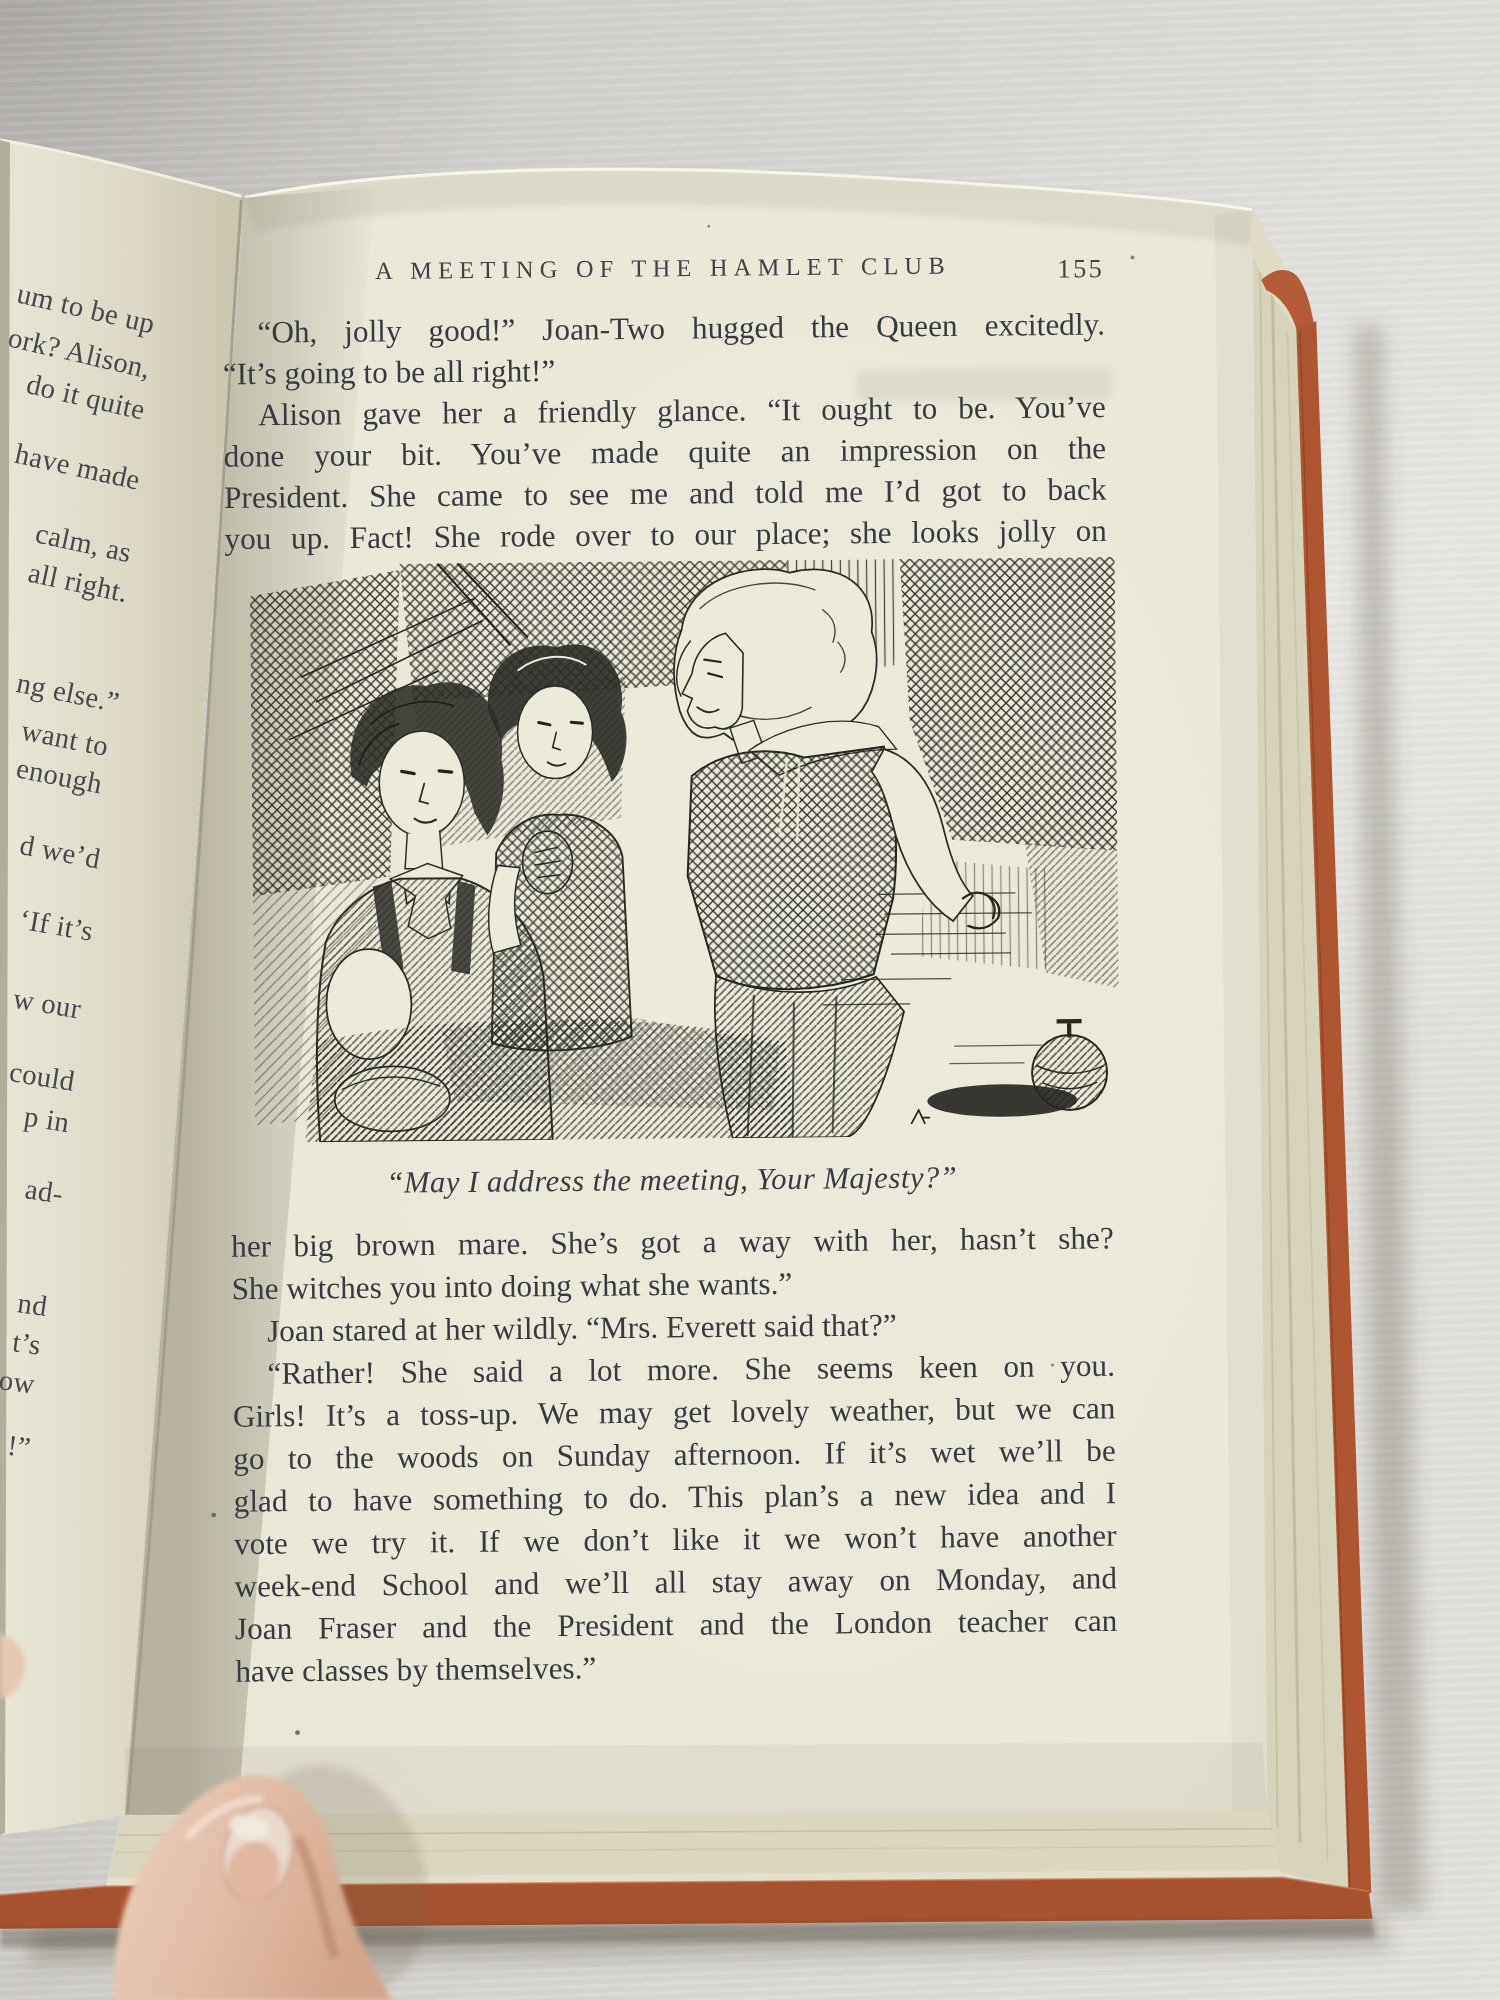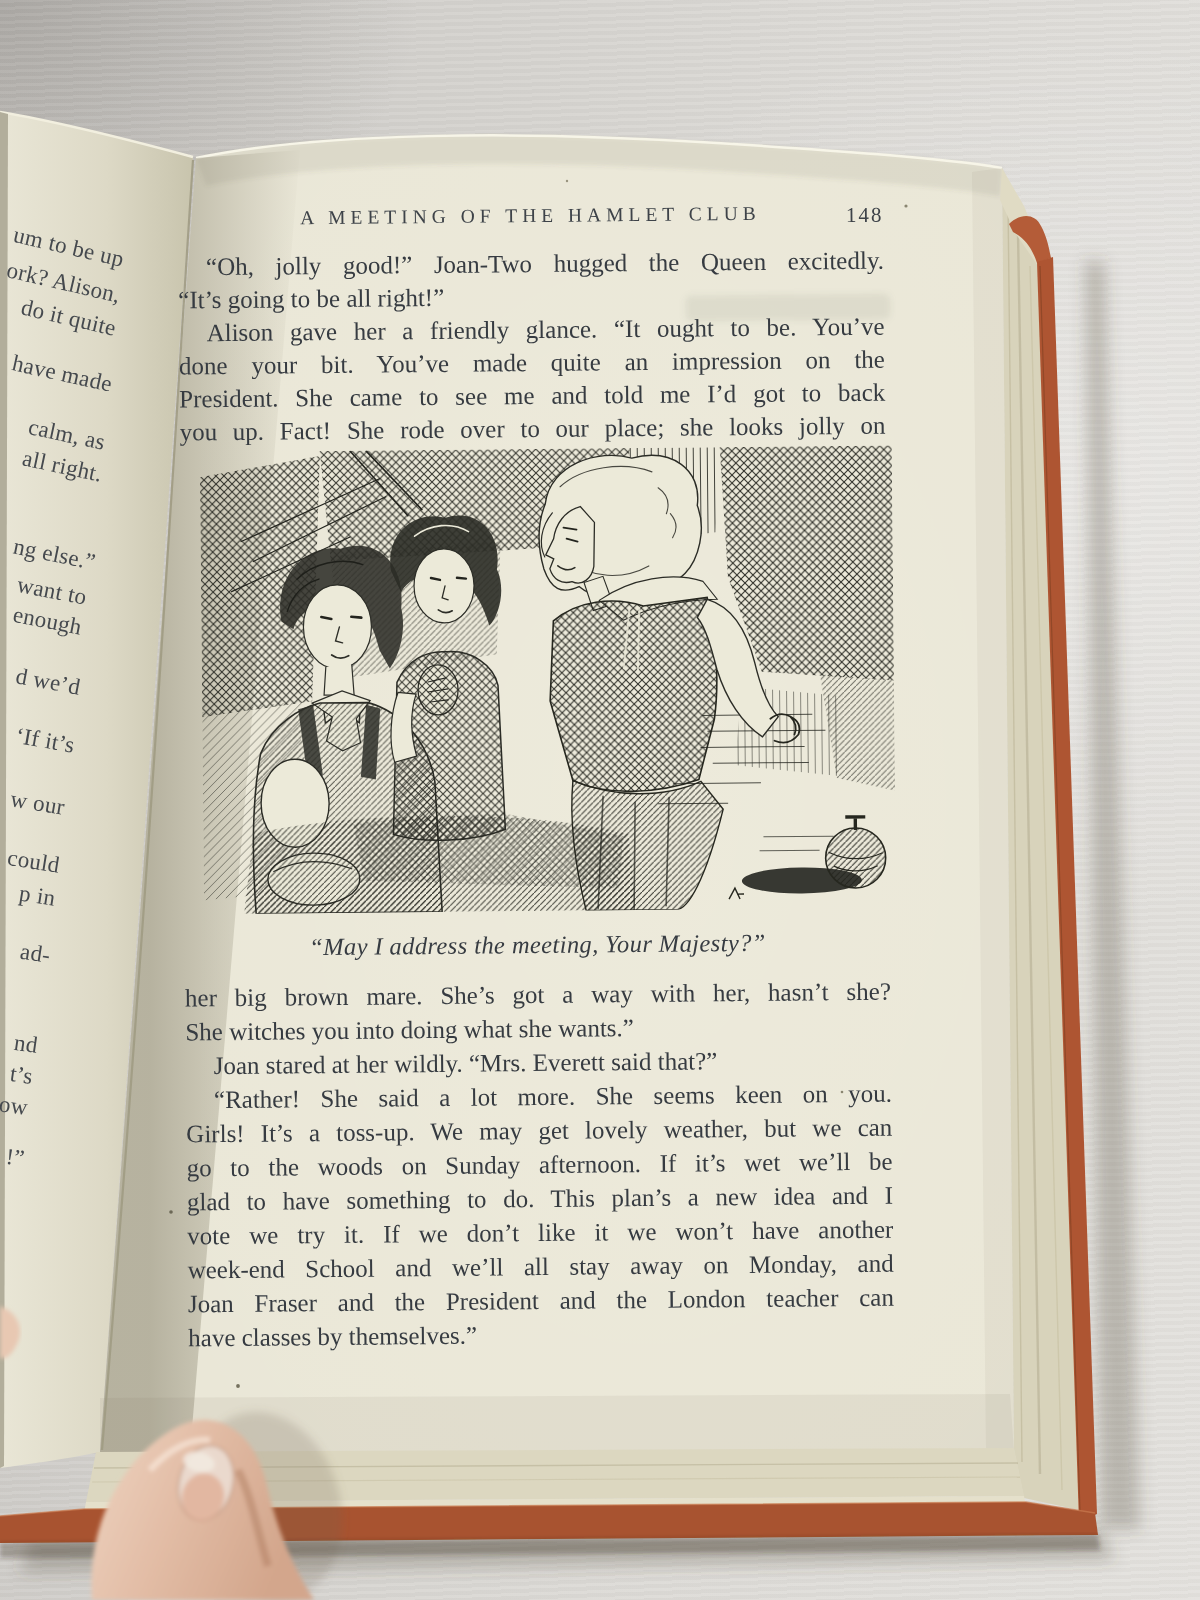--- a/index.html
+++ b/index.html
@@ -183,21 +183,21 @@
   <span class="frag" style="top:943px;right:160px;--r:8.5deg">ad-</span>
   <span class="frag" style="top:1033px;right:172px;--r:8deg">nd</span>
   <span class="frag" style="top:1064px;right:177px;--r:8deg">t’s</span>
   <span class="frag" style="top:1095px;right:182px;--r:7.5deg">ow</span>
   <span class="frag" style="top:1146px;right:186px;--r:7deg">!”</span>
 </div>
 
 <div class="content">
   <div class="header">
     <span class="running-head">A MEETING OF THE HAMLET CLUB</span>
-    <span class="folio">148</span>
+    <span class="folio">155</span>
   </div>
   <div class="ghost"></div>
 
   <div class="body1">
     <div class="line indent just">“Oh, jolly good!” Joan-Two hugged the Queen excitedly.</div>
     <div class="line">“It’s going to be all right!”</div>
     <div class="line indent just">Alison gave her a friendly glance. “It ought to be. You’ve</div>
     <div class="line just">done your bit. You’ve made quite an impression on the</div>
     <div class="line just">President. She came to see me and told me I’d got to back</div>
     <div class="line just">you up. Fact! She rode over to our place; she looks jolly on</div>

